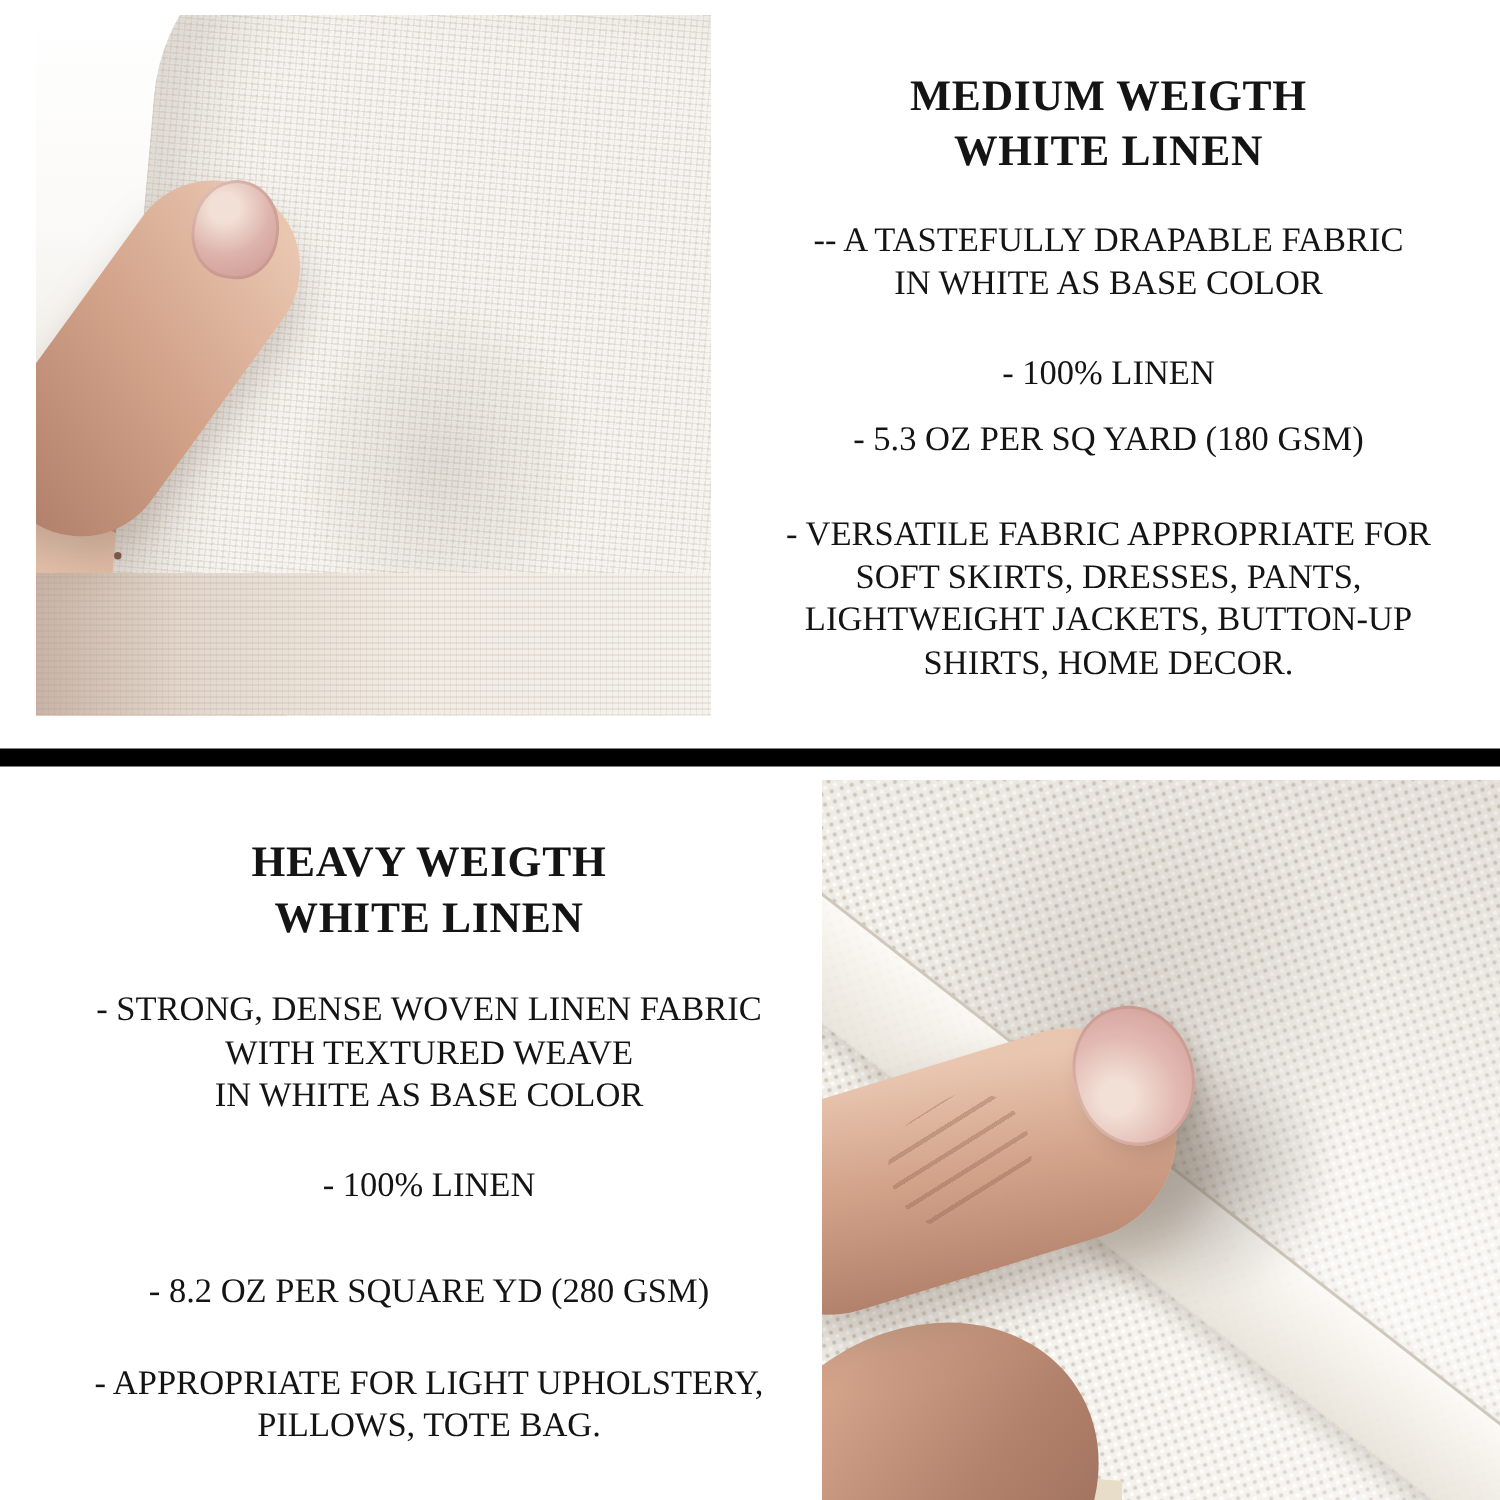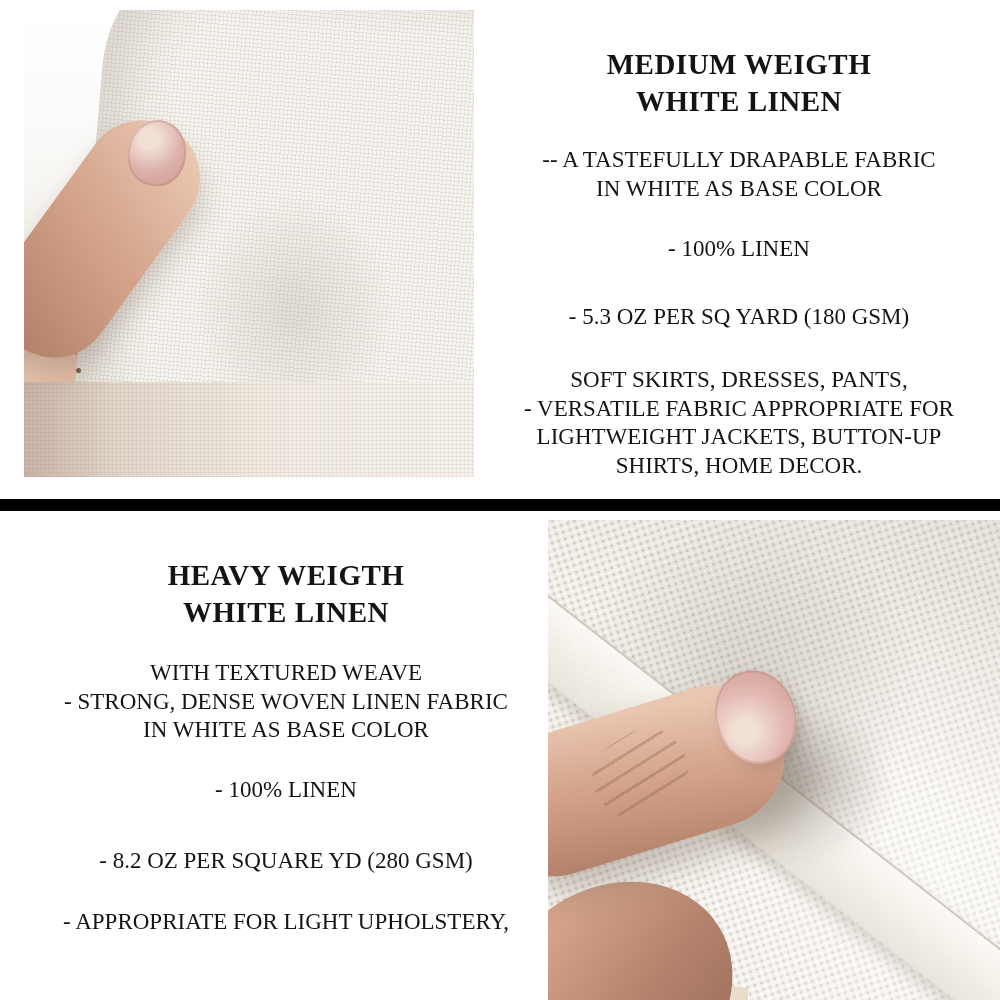--- a/index.html
+++ b/index.html
@@ -15,21 +15,21 @@
     font-family:"Liberation Serif","DejaVu Serif",serif; color:var(--text);
   }
   
   .tb{position:absolute; text-align:center;}
   .tb .title-line{font-weight:bold; font-size:29px; line-height:37px; letter-spacing:.5px; white-space:pre-wrap;}
   .tb .line{font-size:23px; line-height:28.5px; white-space:pre-wrap;}
   .para{margin:0;}
   .tb-medium{left:483px; top:46px; width:512px;}
   .tb-medium .para-desc{margin-top:26px;}
   .tb-medium .para-fiber{margin-top:32px;}
-  .tb-medium .para-weight{margin-top:39px;}
+  .tb-medium .para-weight{margin-top:15px;}
   .tb-medium .para-uses{margin-top:35px;}
   .tb-heavy{left:16px; top:557px; width:540px;}
   .tb-heavy .para-desc{margin-top:28px;}
   .tb-heavy .para-fiber{margin-top:31px;}
   .tb-heavy .para-weight{margin-top:43px;}
   .tb-heavy .para-uses{margin-top:32px;}
   
   .divider{position:absolute; left:0; top:499px; width:1000px; height:12px; background:var(--divider);}
   
   .photo{position:absolute; overflow:hidden;}
@@ -140,47 +140,48 @@
       <div class="line">-- A TASTEFULLY DRAPABLE FABRIC</div>
       <div class="line">IN WHITE AS BASE COLOR</div>
     </div>
     <div class="para para-fiber">
       <div class="line">- 100% LINEN</div>
     </div>
     <div class="para para-weight">
       <div class="line">- 5.3 OZ PER SQ YARD (180 GSM)</div>
     </div>
     <div class="para para-uses">
+      <div class="line">- VERSATILE FABRIC APPROPRIATE FOR</div>
       <div class="line">SOFT SKIRTS, DRESSES, PANTS,</div>
-      <div class="line">- VERSATILE FABRIC APPROPRIATE FOR</div>
       <div class="line">LIGHTWEIGHT JACKETS, BUTTON-UP</div>
       <div class="line">SHIRTS, HOME DECOR.</div>
     </div>
   </div>
 
   <div class="divider"></div>
 
   <div class="tb tb-heavy">
     <div class="para para-title">
       <div class="title-line">HEAVY WEIGTH</div>
       <div class="title-line">WHITE LINEN</div>
     </div>
     <div class="para para-desc">
+      <div class="line">- STRONG, DENSE WOVEN LINEN FABRIC</div>
       <div class="line">WITH TEXTURED WEAVE</div>
-      <div class="line">- STRONG, DENSE WOVEN LINEN FABRIC</div>
       <div class="line">IN WHITE AS BASE COLOR</div>
     </div>
     <div class="para para-fiber">
       <div class="line">- 100% LINEN</div>
     </div>
     <div class="para para-weight">
       <div class="line">- 8.2 OZ PER SQUARE YD (280 GSM)</div>
     </div>
     <div class="para para-uses">
       <div class="line">- APPROPRIATE FOR LIGHT UPHOLSTERY,</div>
+      <div class="line">PILLOWS, TOTE BAG.</div>
     </div>
   </div>
 
   <div class="photo photo-heavy" role="img" aria-label="thumb-pressing-heavy-weight-white-linen">
     <div class="p2-weave weave-dots"></div>
     <div class="p2-shade"></div>
     <div class="p2-hem"></div>
     <div class="p2-floor"></div>
     <div class="p2-finger-low"></div>
     <div class="p2-thumb-shadow"></div>

